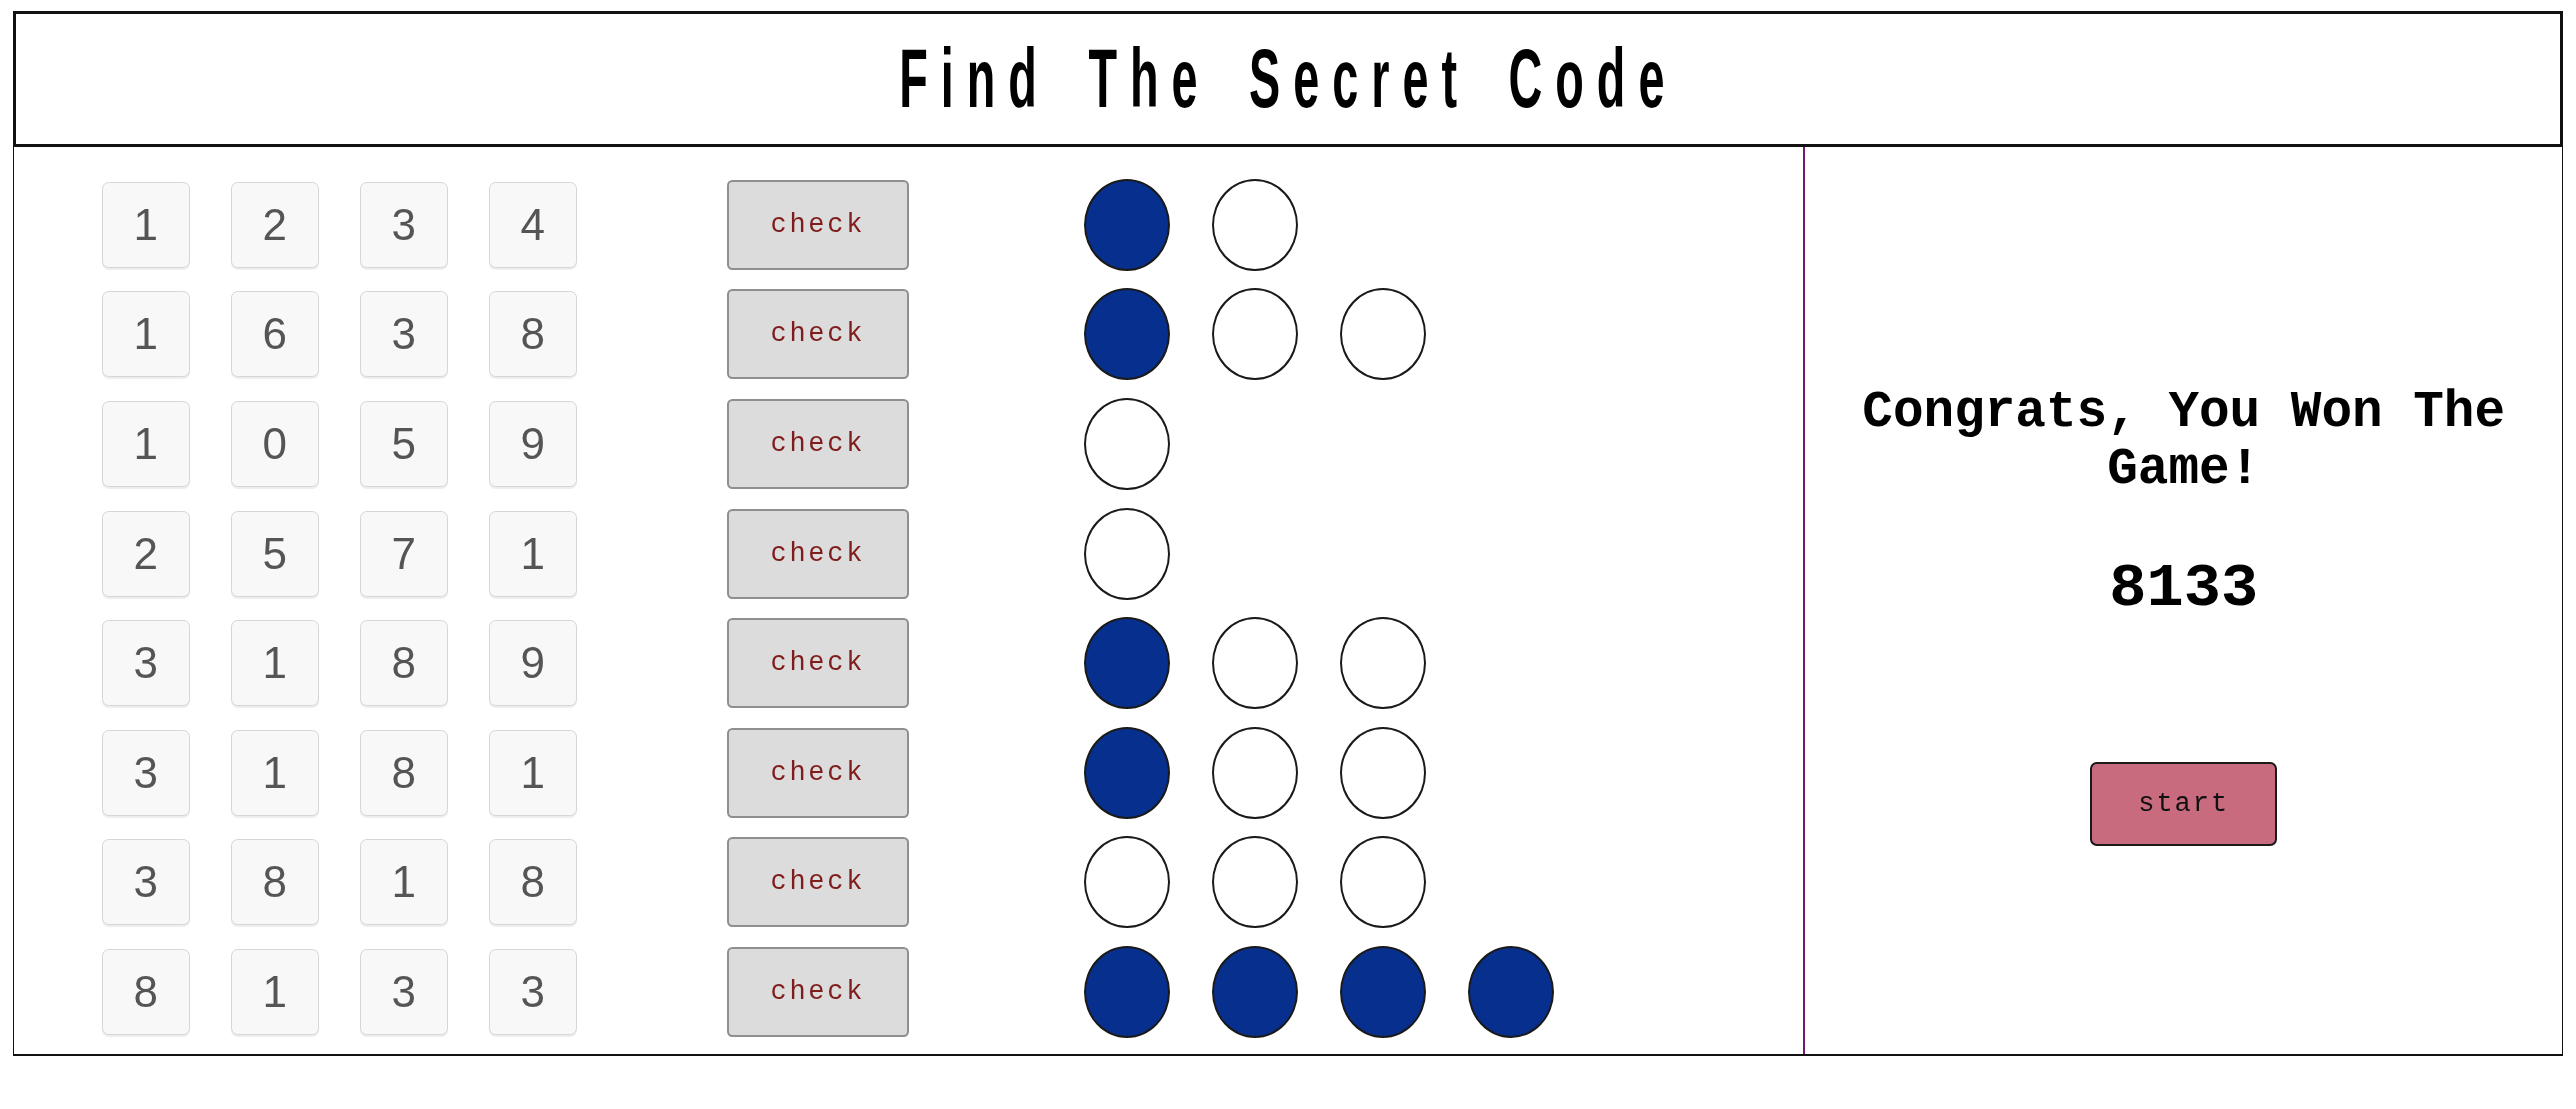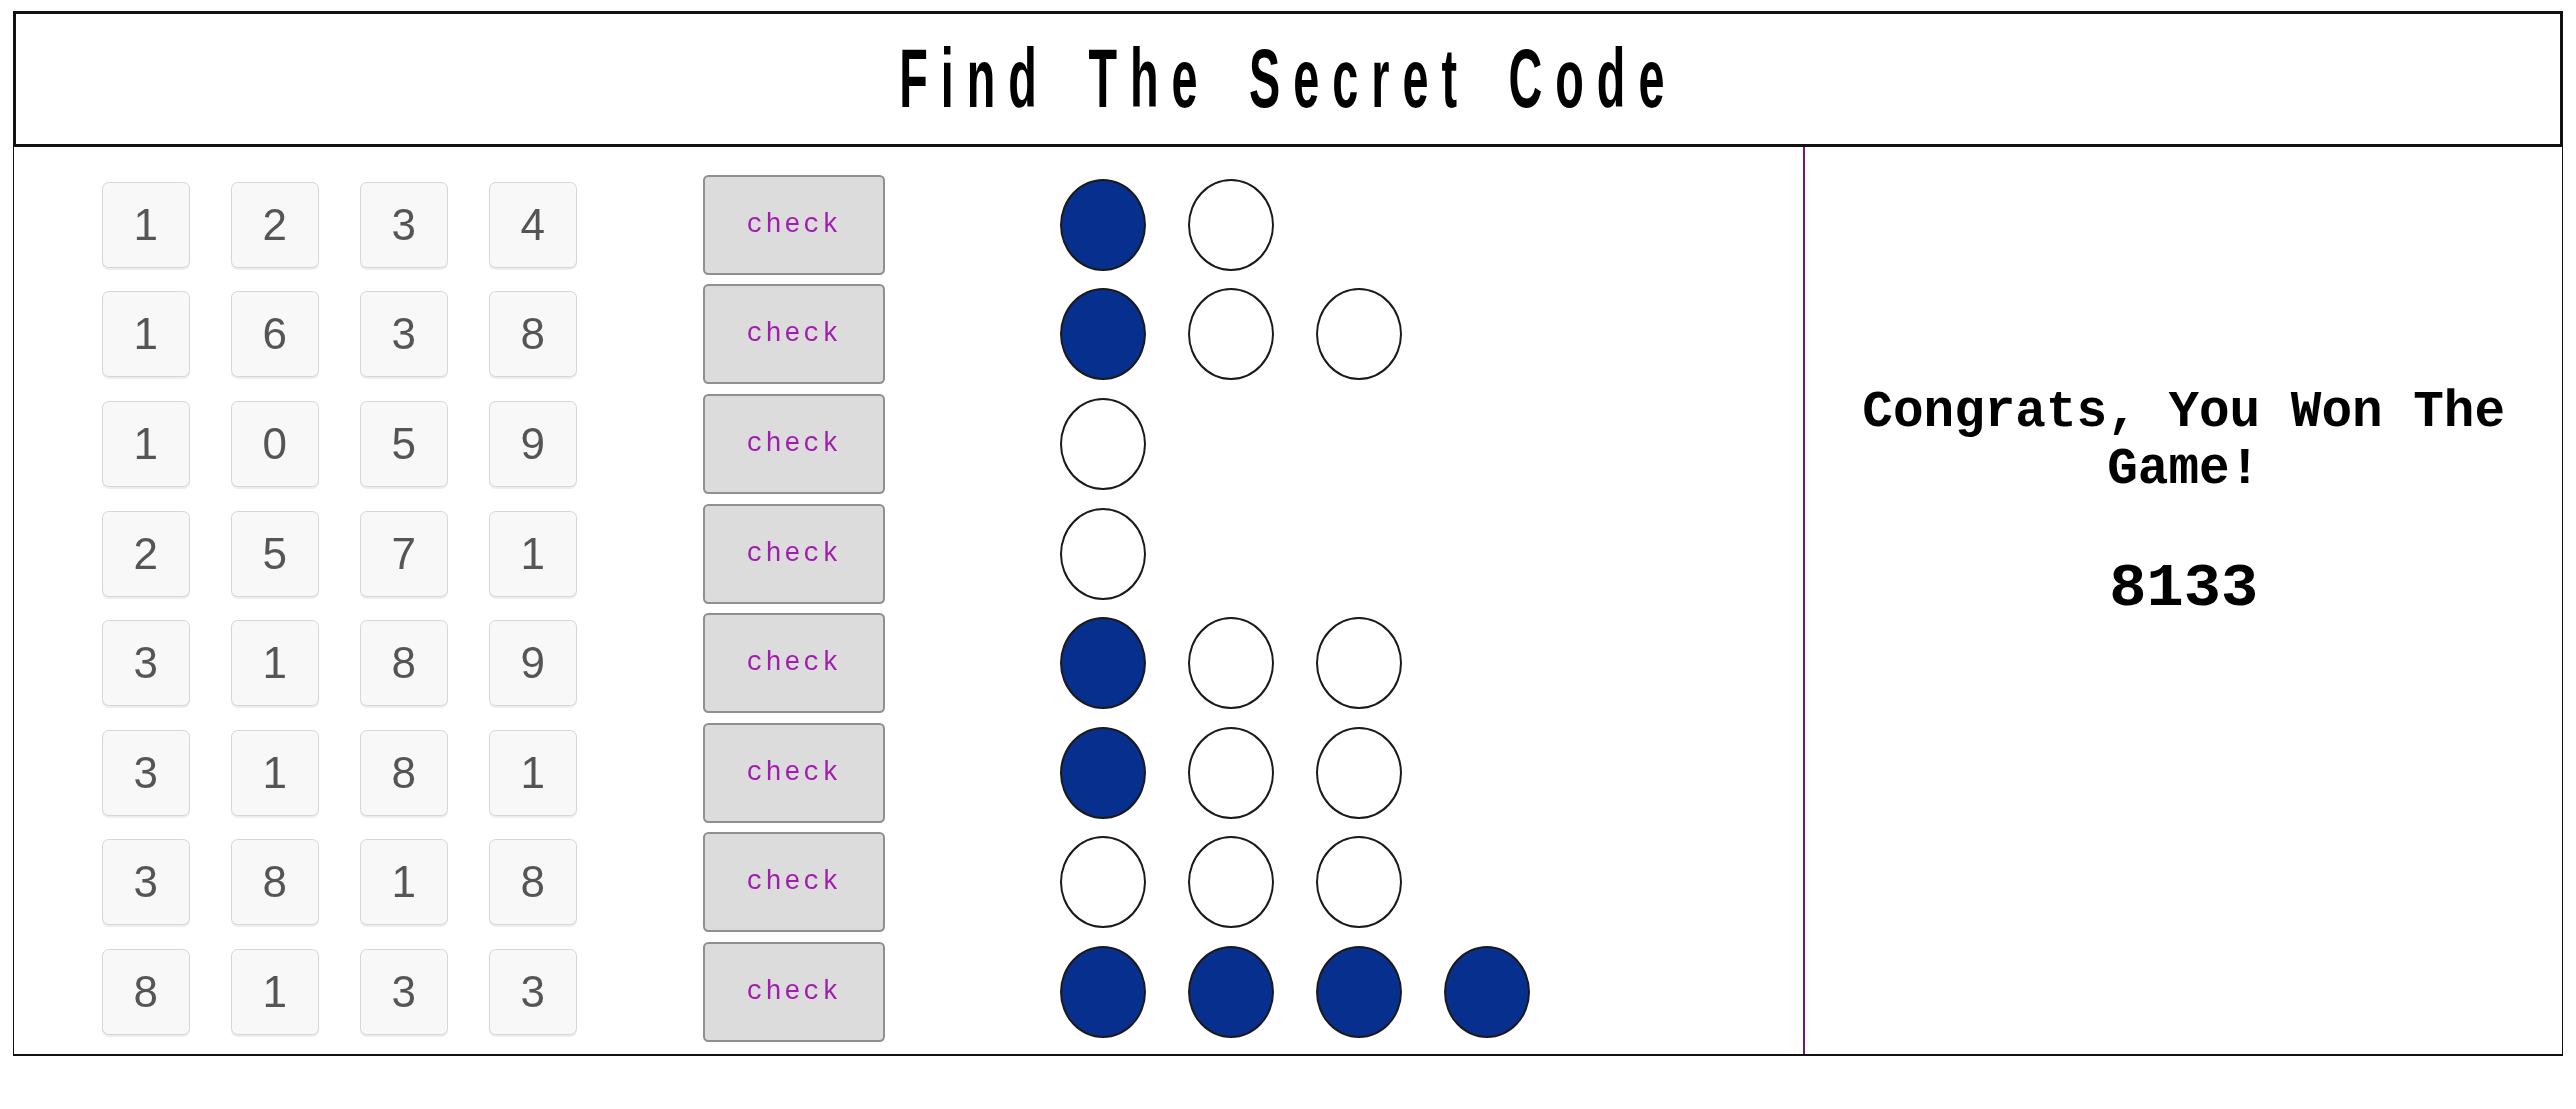--- a/index.html
+++ b/index.html
@@ -58,30 +58,30 @@
     margin-right: 41px;
     background: #f8f8f8;
     border: 1.3px solid #d6d6d6;
     border-radius: 6.7px;
     box-shadow: 0 2px 0.7px rgba(0,0,0,0.07);
     display: flex; align-items: center; justify-content: center;
     font-size: 44px;
     color: #555;
   }
   .check-btn {
-    width: 182px; height: 100px;
-    margin-left: 85px;
+    width: 182px; height: 90px;
+    margin-left: 109px;
     background: var(--check-bg, #dcdcdc);
     border: 2px solid #8f8f8f;
     border-radius: 5.4px;
     display: flex; align-items: center; justify-content: center;
     font-family: "Liberation Mono", "DejaVu Sans Mono", monospace;
     font-size: 27px;
     letter-spacing: 2.7px;
-    color: #a21caf;
+    color: #7f1d1d;
     cursor: pointer;
   }
   .pegs {
     display: flex;
     align-items: center;
     margin-left: 175px;
   }
   .peg {
     width: 86px; height: 92px;
     border: 2px solid #1a1a1a;
@@ -245,17 +245,18 @@
             <div class="peg filled"></div>
             <div class="peg filled"></div>
             <div class="peg filled"></div>
           </div>
   </div>
 </div>
 
     <div class="result-panel">
       <div class="congrats">Congrats, You Won The Game!</div>
       <div class="secret-value">8133</div>
+      <button class="start-btn">start</button>
     </div>
 
   </div>
 </div>
 
 
 </body></html>

